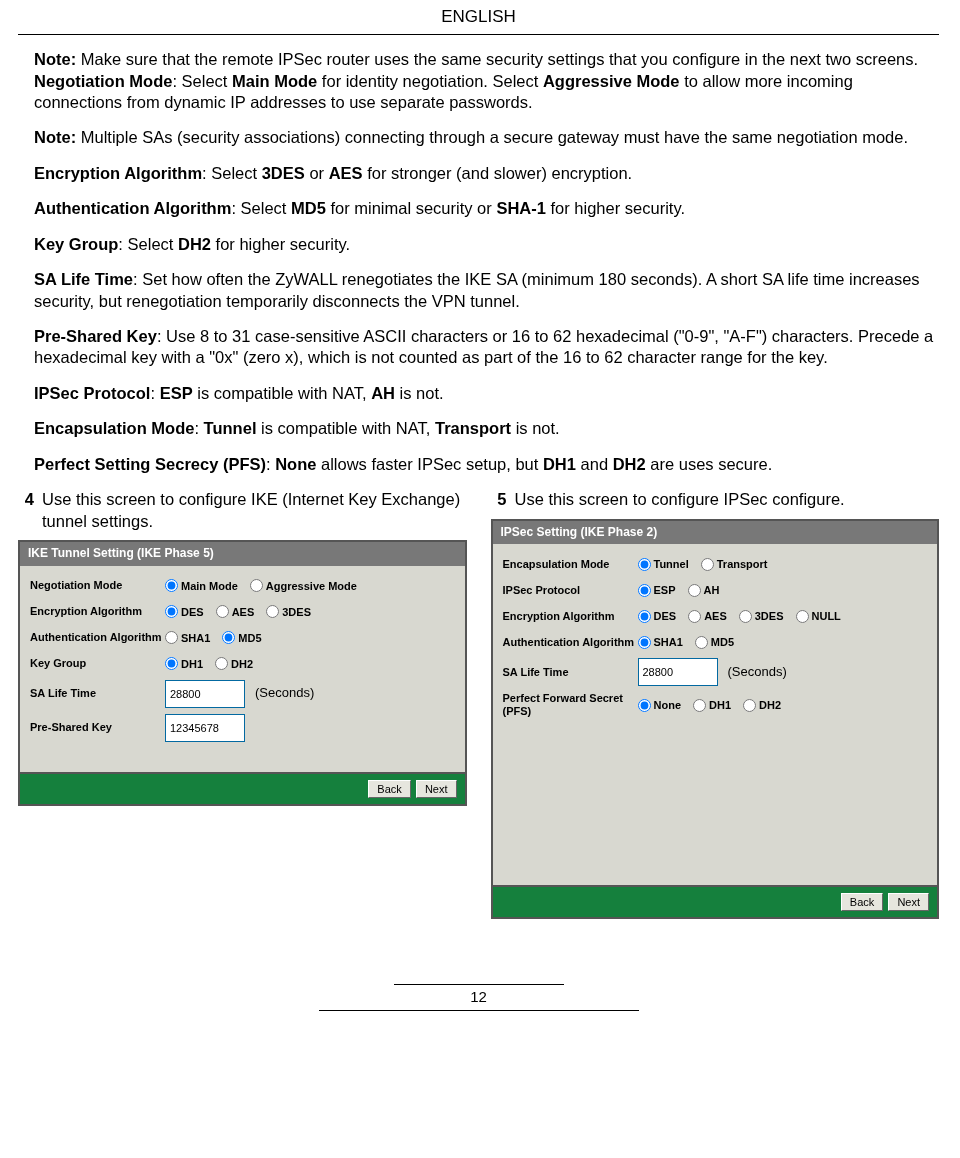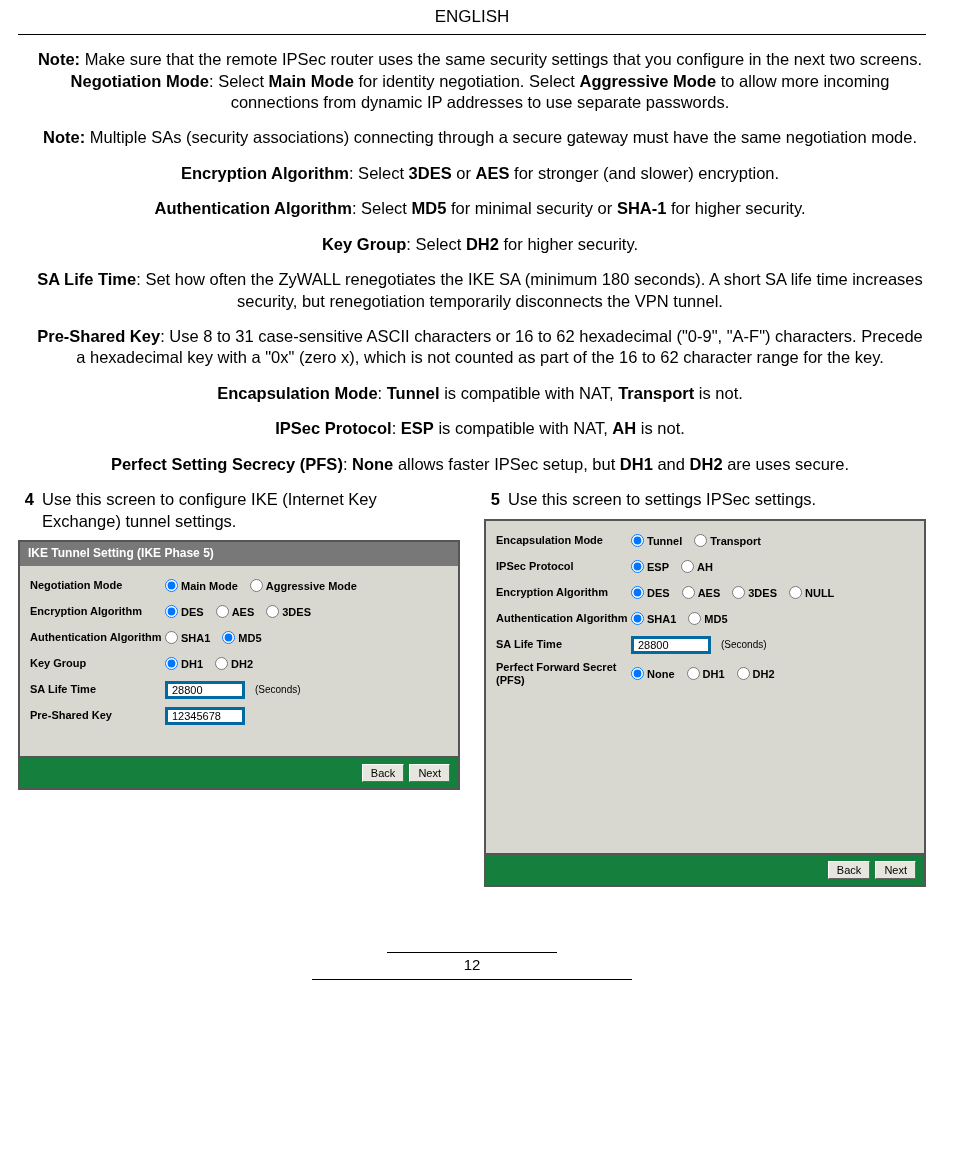--- a/index.html
+++ b/index.html
@@ -6,31 +6,31 @@
     margin: 0;
     padding: 0;
     font-family: Arial, Helvetica, sans-serif;
     font-size: 16.5px;
     line-height: 1.3;
     color: #000;
     background: #fff;
     width: 960px;
   }
   .page {
-    padding: 0 34px 15px 18px;
+    padding: 0 21px 15px 18px;
     box-sizing: border-box;
   }
   .hdr {
     text-align: center;
     font-size: 17px;
     padding-top: 6px;
     padding-bottom: 2px;
   }
   .hr1 { border: 0; border-top: 1px solid #000; margin: 4px 0 14px 0; }
-  .p { margin: 0 0 14px 16px; text-align: center; }
+  .p { margin: 0 0 14px 16px; }
   .indent { padding-left: 54px; }
   .b { font-weight: bold; }
   .cols {
     display: flex;
     gap: 24px;
     margin-top: 8px;
   }
   .col { flex: 1; }
   .step {
     display: flex;
@@ -83,28 +83,28 @@
     display: inline-flex;
     align-items: center;
     gap: 3px;
     margin-right: 6px;
   }
   .radio input { margin:0; }
   .radio span { font-size: 11px; font-weight: bold; }
   .txt {
     font-family: Arial;
     font-size: 11px;
-    height: 18px;
+    height: 28px;
     width: 80px;
     padding: 0 4px;
-    border: 3px solid #0369a1;
+    border: 1px solid #0369a1;
     background: #fff;
     box-sizing: border-box;
   }
-  .unit { font-size: 10px; margin-left: 4px; }
+  .unit { font-size: 13px; margin-left: 4px; }
   .panel-footer {
     border-top: 2px solid #555;
     padding: 6px 8px;
     text-align: right;
     background: #15803d;
   }
   .btn {
     font-family: Arial;
     font-size: 11px;
     padding: 2px 8px;
@@ -160,25 +160,25 @@
 
   <p class="p">
     <span class="b">SA Life Time</span><span>: Set how often the ZyWALL renegotiates the IKE SA (minimum 180 seconds). A short SA life time increases security, but renegotiation temporarily disconnects the VPN tunnel.</span>
   </p>
 
   <p class="p">
     <span class="b">Pre-Shared Key</span><span>: Use 8 to 31 case-sensitive ASCII characters or 16 to 62 hexadecimal ("0-9", "A-F") characters. Precede a hexadecimal key with a "0x" (zero x), which is not counted as part of the 16 to 62 character range for the key.</span>
   </p>
 
   <p class="p">
+    <span class="b">IPSec Protocol</span><span>: </span><span class="b">ESP</span><span> is compatible with NAT,  </span><span class="b">AH</span><span> is not.</span>
+  </p>
+
+  <p class="p">
     <span class="b">Encapsulation Mode</span><span>: </span><span class="b">Tunnel</span><span> is compatible with NAT, </span><span class="b">Transport</span><span> is not.</span>
-  </p>
-
-  <p class="p">
-    <span class="b">IPSec Protocol</span><span>: </span><span class="b">ESP</span><span> is compatible with NAT,  </span><span class="b">AH</span><span> is not.</span>
   </p>
 
   <p class="p">
     <span class="b">Perfect Setting Secrecy (PFS)</span><span>: </span><span class="b">None</span><span> allows faster IPSec setup, but </span><span class="b">DH1</span><span> and </span><span class="b">DH2</span><span> are uses secure.</span>
   </p>
 
   <div class="cols">
 
     <div class="col">
       <div class="step">
@@ -269,23 +269,24 @@
         <div class="panel-footer">
           <button class="btn">Back</button>
           <button class="btn">Next</button>
         </div>
       </div>
     </div>
 
     <div class="col">
       <div class="step">
         <div class="stepnum">5</div>
-        <div class="steptxt">Use this screen to settings IPSec settings.</div>
+        <div class="steptxt">Use this screen to configure IPSec configure.</div>
       </div>
       <div class="panel">
+        <div class="panel-title">IPSec Setting (IKE Phase 2)</div>
         <div class="panel-body">
 
           <div class="row">
             <div class="row-label">Encapsulation Mode</div>
             <div class="row-ctrl">
               <label class="radio">
                   <input type="radio" checked="" style="">
                   <span>Tunnel</span>
                 </label>
               <label class="radio">

